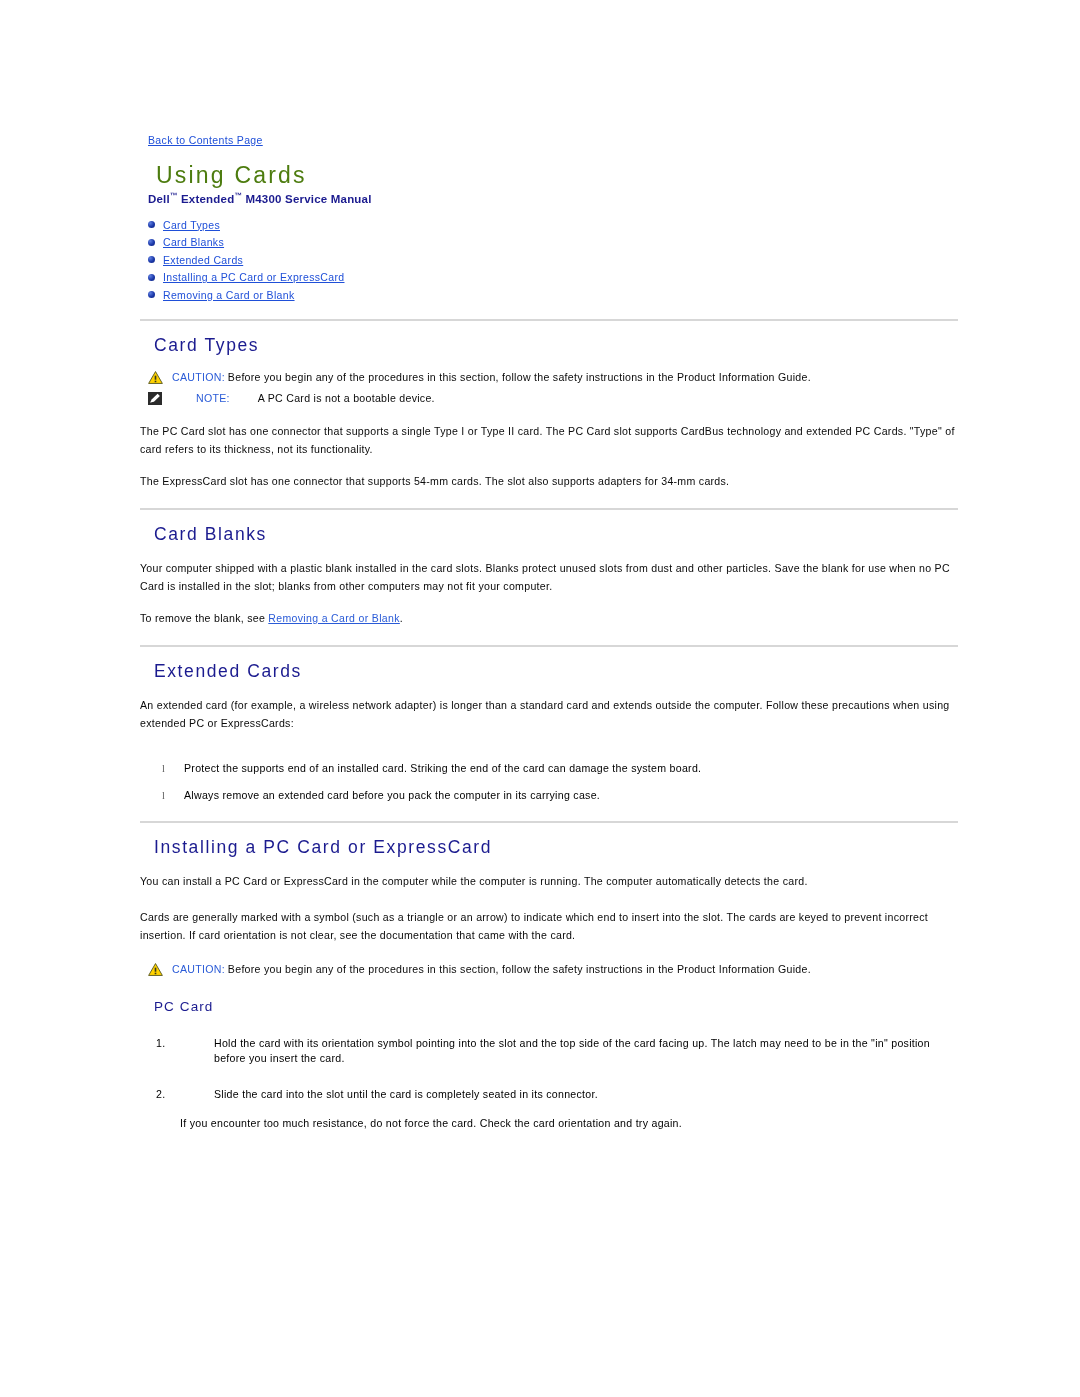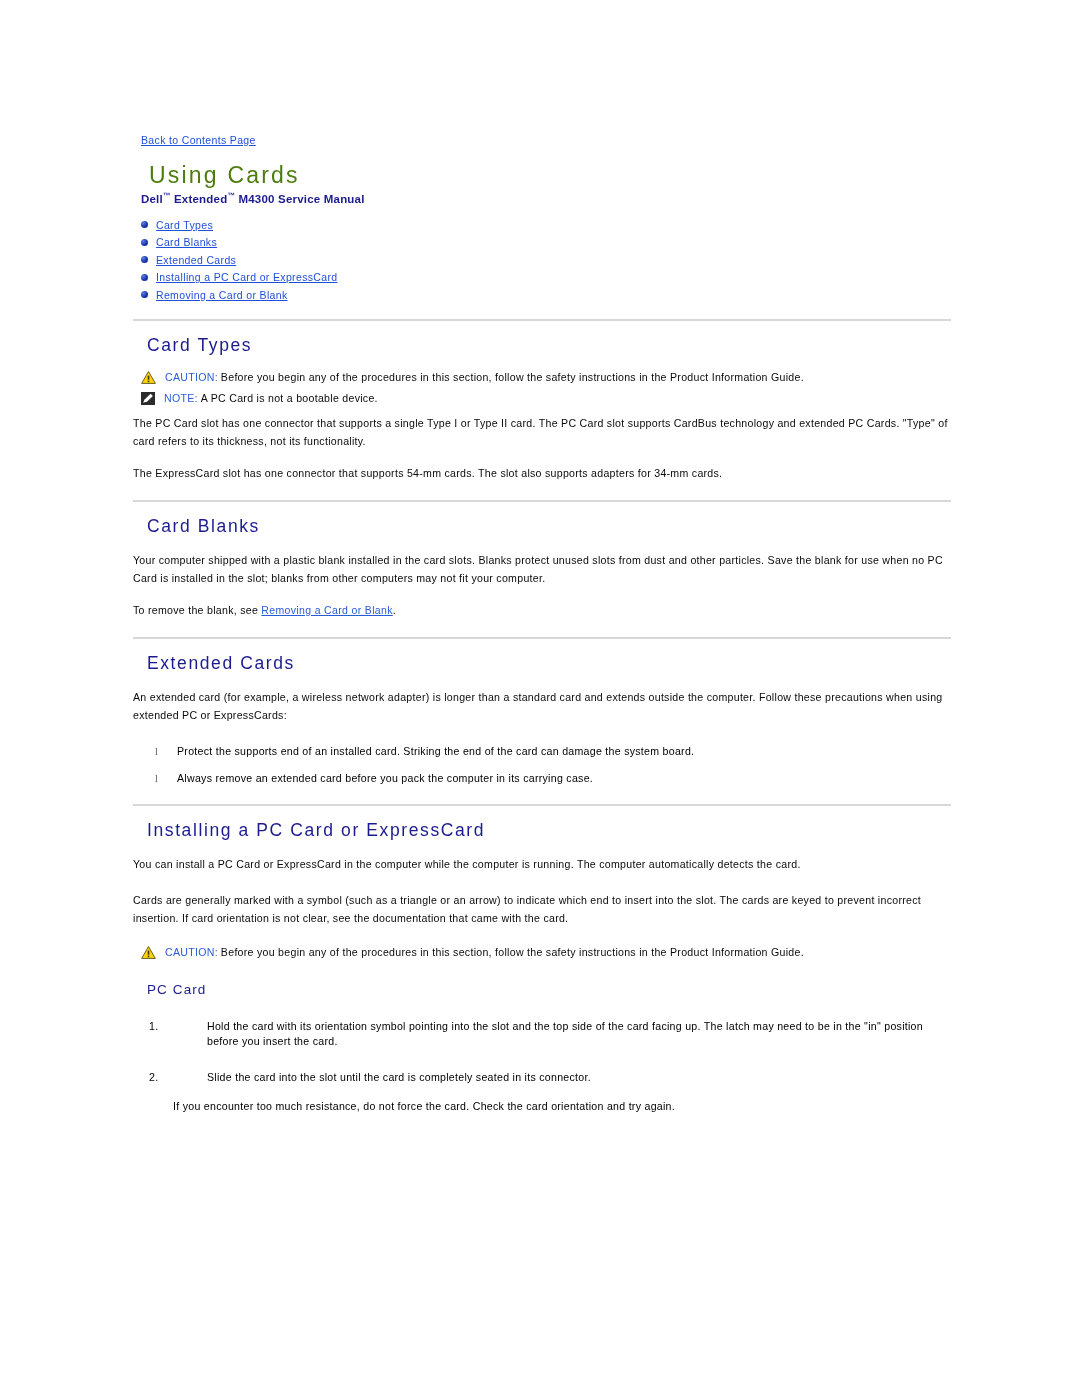--- a/index.html
+++ b/index.html
@@ -9,21 +9,21 @@
   }
   body {
     width: 1080px;
     height: 1397px;
     font-family: "Liberation Sans", sans-serif;
     color: #000000;
     position: relative;
     overflow: hidden;
   }
   .page {
-    padding: 130px 0 0 5px;
+    padding: 130px 0 0 12px;
   }
   .inner {
     margin-left: 128px;
     width: 820px;
   }
 
   
   .backlink-wrap {
     margin-left: 136px;
     margin-bottom: 14px;
@@ -238,21 +238,21 @@
     <div class="admon">
       <svg class="icon-caution" viewBox="0 0 16 14">
         <polygon points="8,0.6 15.4,13.4 0.6,13.4" fill="#FFD200" stroke="#5a5a20" stroke-width="1"></polygon>
         <rect x="7.1" y="5" width="1.8" height="4.4" fill="#3a3a18"></rect>
         <rect x="7.1" y="10.4" width="1.8" height="1.7" fill="#3a3a18"></rect>
       </svg>
       <span class="labeltxt">CAUTION:</span>
       <span class="txt">Before you begin any of the procedures in this section, follow the safety instructions in the Product Information Guide.</span>
     </div>
 
-    <div class="admon" style="margin-bottom:8px;">
+    <div class="admon" style="margin-bottom:16px;gap:25px;">
       <svg class="icon-note" viewBox="0 0 14 13">
         <rect x="0" y="0" width="14" height="13" fill="#2b2b2b"></rect>
         <polygon points="2.3,10.6 3.6,7.4 9.6,1.8 11.9,4.1 5.9,9.7" fill="#ffffff"></polygon>
         <polygon points="2.3,10.6 3.4,10.2 2.7,9.5" fill="#cfcfcf"></polygon>
       </svg>
       <span class="labeltxt">NOTE:</span>
       <span class="txt">A PC Card is not a bootable device.</span>
     </div>
 
     <p class="body">The PC Card slot has one connector that supports a single Type I or Type II card. The PC Card slot supports CardBus technology and extended PC Cards. "Type" of card refers to its thickness, not its functionality.</p>
@@ -264,21 +264,21 @@
   <div class="inner">
     <h2 class="sec">Card Blanks</h2>
     <p class="body">Your computer shipped with a plastic blank installed in the card slots. Blanks protect unused slots from dust and other particles. Save the blank for use when no PC Card is installed in the slot; blanks from other computers may not fit your computer.</p>
     <p class="body"><span>To remove the blank, see </span><a class="link bodylink" href="#">Removing a Card or Blank</a><span>.</span></p>
   </div>
 
   <hr class="sep">
 
   <div class="inner">
     <h2 class="sec">Extended Cards</h2>
-    <p class="body" style="margin-bottom:20px;">An extended card (for example, a wireless network adapter) is longer than a standard card and extends outside the computer. Follow these precautions when using extended PC or ExpressCards:</p>
+    <p class="body" style="margin-bottom:29px;">An extended card (for example, a wireless network adapter) is longer than a standard card and extends outside the computer. Follow these precautions when using extended PC or ExpressCards:</p>
     <ul class="plain">
       <li>
         <span class="marker">l</span>
         <span>Protect the supports end of an installed card. Striking the end of the card can damage the system board.</span>
       </li>
       <li>
         <span class="marker">l</span>
         <span>Always remove an extended card before you pack the computer in its carrying case.</span>
       </li>
     </ul>

